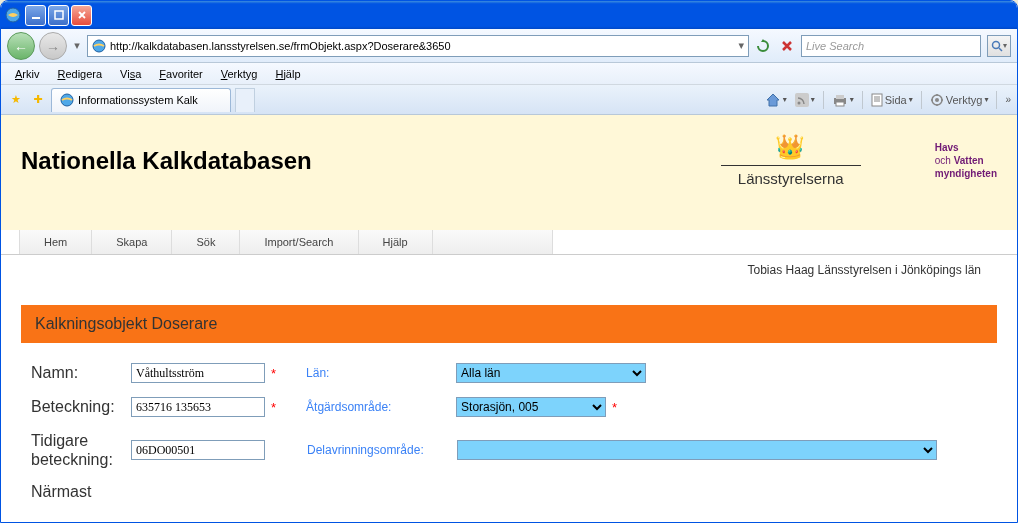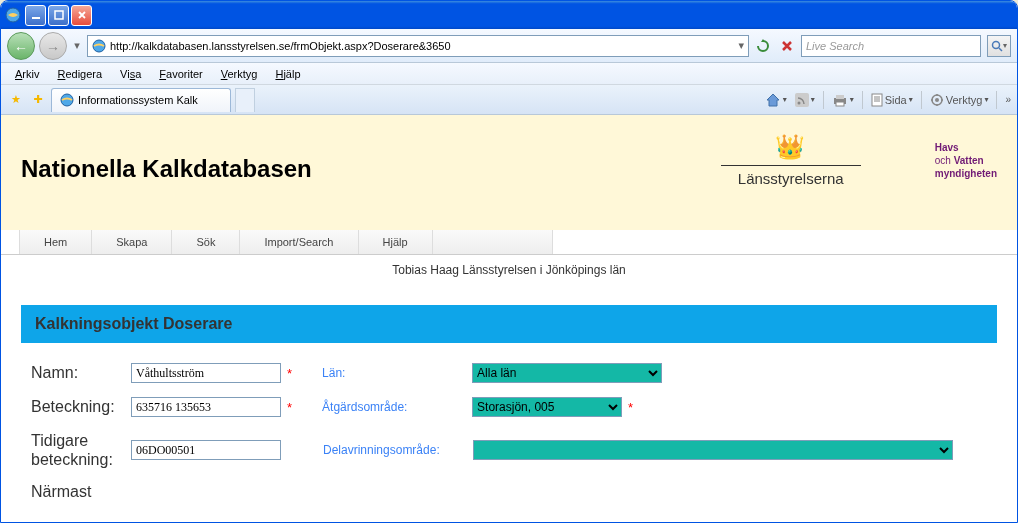--- a/index.html
+++ b/index.html
@@ -39,46 +39,46 @@
     .tab { height: 24px; background: linear-gradient(to bottom, #fff, #f0f4fa); border: 1px solid #9cb8d8; border-bottom: none; border-radius: 3px 3px 0 0; display: flex; align-items: center; padding: 0 8px; gap: 4px; min-width: 180px; }
     .tab-icon-small { width: 14px; height: 14px; }
     .tab-new { width: 20px; height: 24px; background: #e8f0fa; border: 1px solid #c0d0e0; border-bottom: none; }
     .tool-right { margin-left: auto; display: flex; align-items: center; gap: 8px; }
     .tool-icon { display: flex; align-items: center; gap: 2px; cursor: pointer; color: #555; }
     .tool-sep { width: 1px; height: 18px; background: #c0c8d0; }
     
     .content { height: calc(523px - 28px - 34px - 22px - 30px); overflow: auto; background: #fff; }
     
     .banner { background: #fff8d8; padding: 20px 20px 0 20px; position: relative; height: 115px; }
-    .banner-title { font-family: Verdana, sans-serif; font-size: 24px; font-weight: bold; color: #000; margin-top: 20px; }
+    .banner-title { font-family: Verdana, sans-serif; font-size: 24px; font-weight: bold; color: #000; margin-top: 12px; }
     .banner-logos { position: absolute; right: 20px; top: 18px; display: flex; align-items: center; gap: 30px; }
     .logo-lans { text-align: center; }
     .crown { font-size: 24px; }
     .lans-text { font-size: 15px; color: #333; margin-top: 3px; }
     .lans-line { border-top: 1px solid #333; width: 140px; margin: 4px auto; }
     .logo-hav { font-size: 10px; color: #701a75; line-height: 1.3; margin-left: 44px; }
     .logo-hav .havs { font-weight: bold; }
     .logo-hav .och { font-weight: normal; }
     
     .nav-tabs { display: flex; border-bottom: 1px solid #ccc; background: #fff; }
     .nav-tab { padding: 6px 24px; border-right: 1px solid #ddd; font-size: 11px; color: #444; cursor: pointer; background: linear-gradient(to bottom, #fafafa, #eee); }
     .nav-tab:first-child { border-left: 1px solid #ddd; margin-left: 18px; }
     
-    .user-info { text-align: center; padding: 8px 24px; font-size: 12px; color: #333; }
+    .user-info { text-align: right; padding: 8px 36px; font-size: 12px; color: #333; }
     
     .form-section { margin: 20px 20px 0 20px; }
-    .section-header { background: #0ea5e9; padding: 10px 14px; font-size: 16px; font-weight: bold; color: #333; }
+    .section-header { background: #f97316; padding: 10px 14px; font-size: 16px; font-weight: normal; color: #333; }
     .form-grid { padding: 20px 10px 0 10px; }
     .form-row { display: flex; align-items: center; margin-bottom: 14px; }
     .form-label { width: 100px; font-size: 16px; color: #333; }
-    .form-input { width: 150px; height: 20px; border: 1px solid #7f9db9; padding: 0 4px; font-size: 12px; font-family: Tahoma; }
+    .form-input { width: 134px; height: 20px; border: 1px solid #7f9db9; padding: 0 4px; font-size: 12px; font-family: Tahoma; }
     .req { color: red; margin: 0 30px 0 6px; font-size: 13px; }
     .noreq { width: 42px; display: inline-block; }
     .form-label2 { width: 150px; font-size: 12px; color: #3b82f6; }
-    .form-select { height: 20px; border: 1px solid #7f9db9; font-size: 12px; background: #14b8a6; }
+    .form-select { height: 20px; border: 1px solid #7f9db9; font-size: 12px; background: #7dd3fc; }
     .sel-wide { width: 190px; }
     .sel-med { width: 150px; }
     .sel-xwide { width: 480px; }
   </style>
 </head>
 <body>
 
 <div class="window">
 
   <div class="titlebar">

